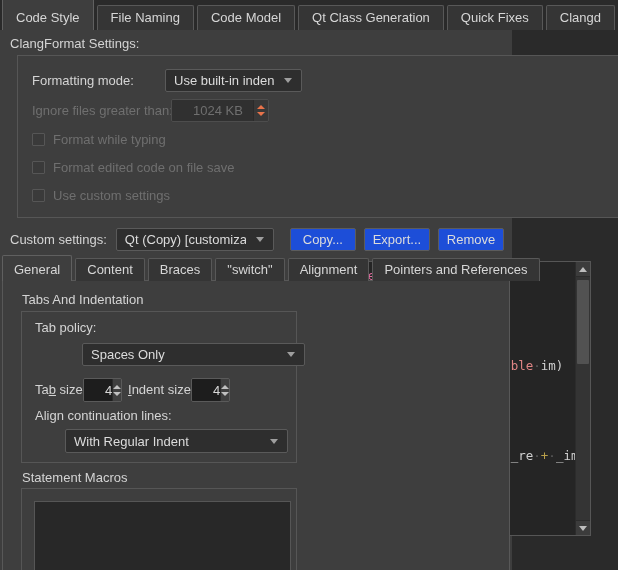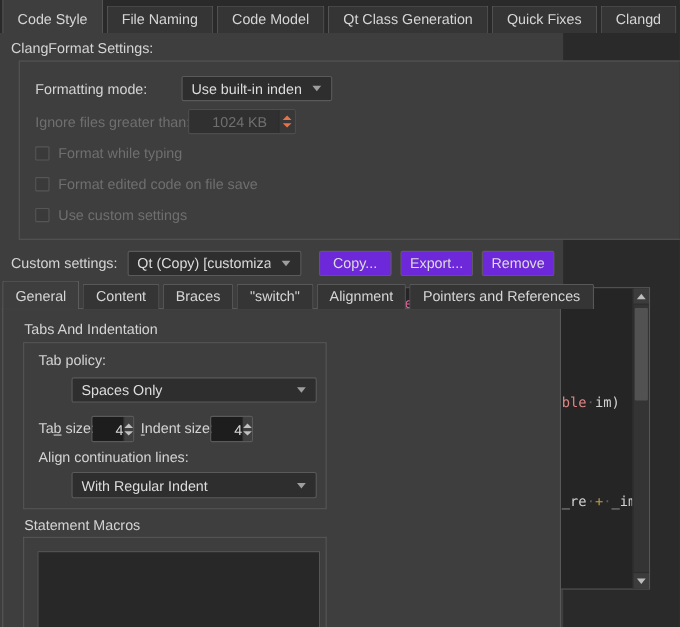--- a/index.html
+++ b/index.html
@@ -51,21 +51,21 @@
   .spin.disabled{border-color:#4d4d4d;}
   .spin.disabled .v{background:#303030;color:#6f6f6f;}
   .spin.disabled .btns{background:#383838;}
   .spin.disabled .up{border-bottom-color:#e8734a;}
   .spin.disabled .dn{border-top-color:#e8734a;}
   
   .checkrow{position:absolute;display:flex;align-items:center;height:15px;}
   .checkbox{width:13px;height:13px;box-sizing:border-box;border:1px solid #565656;background:#3a3a3a;border-radius:1px;margin-right:8px;}
   
   .btn{
-    box-sizing:border-box;height:23px;background:#6d28d9;border:1px solid #5c5c5c;border-radius:2px;
+    box-sizing:border-box;height:23px;background:#1d4ed8;border:1px solid #5c5c5c;border-radius:2px;
     color:#dcdcdc;display:flex;align-items:center;justify-content:center;white-space:nowrap;cursor:default;
   }
   
   #custom-row{position:absolute;left:10px;right:8px;top:198px;height:23px;display:flex;align-items:center;}
   #custom-row .rowlbl{margin-right:9px;}
   #custom-combo{position:static;width:158px;flex:0 0 auto;margin-right:8px;box-sizing:border-box;height:23px;}
   #custom-row .btn{flex:1;margin-left:8px;}
   
   #style-pane{position:absolute;left:2px;right:2px;top:250px;bottom:0;border:1px solid #585858;border-bottom:none;background:#3e3e3e;z-index:1;}
   
@@ -148,21 +148,21 @@
   <div class="btn">Copy...</div>
       <div class="btn">Export...</div>
       <div class="btn">Remove</div>
     </div>
 
   <div id="style-pane"></div>
 
   <div class="lbl" style="left:22px;top:262px;z-index:2;">Tabs And Indentation</div>
   <div class="groupbox" style="left:21px;top:281px;width:274px;height:150px;z-index:2;">
     <div class="lbl" style="left:13px;top:8px;">Tab policy:</div>
-    <div class="combo" style="left:43px;top:31px;width:223px;">
+    <div class="combo" style="left:60px;top:31px;width:223px;">
       <span class="val">Spaces Only</span>
       <span class="arrow"></span>
     </div>
 
     <div class="lbl" style="left:13px;top:70px;"><span>Ta</span><u>b</u><span> size:</span></div>
     <div class="spin" style="left:61px;top:66px;width:39px;height:24px;">
       <span class="v">4</span>
       <span class="btns">
         <i class="up"></i>
         <i class="dn"></i>

